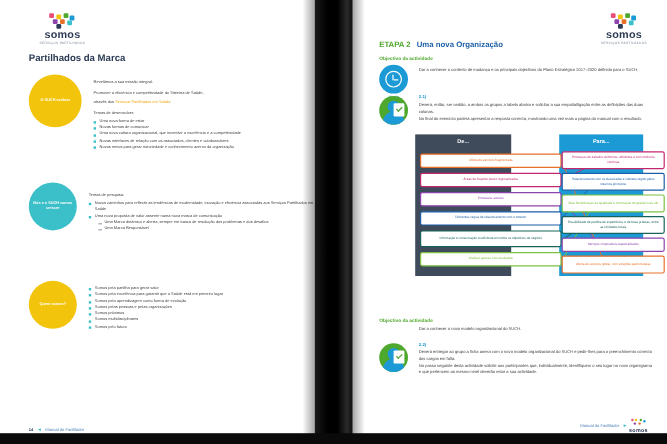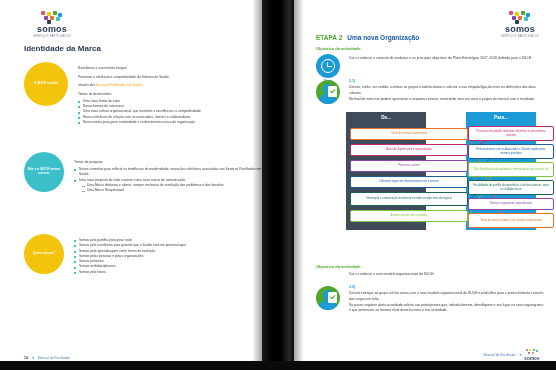--- a/index.html
+++ b/index.html
@@ -141,21 +141,21 @@
         <i style="background:#1C9AD6;left:19px;top:2px"></i>
         <i style="background:#8E44AD;left:5px;top:5px"></i>
         <i style="background:#E8702A;left:11px;top:5px"></i>
         <i style="background:#3BBFC8;left:17px;top:6px"></i>
         <i style="background:#2b3a55;left:8px;top:9px"></i>
       </div>
       <div class="logo-word">somos</div>
       <div class="logo-sub">SERVIÇOS PARTILHADOS</div>
     </div>
 
-    <div class="l-title">Identidade da Marca</div>
+    <div class="l-title">Partilhados da Marca</div>
 
     <div class="block" style="top:62px;">
       <div class="circle c-yellow" style="width:44px;height:44px;font-size:3.2px;">O SUCH evoluiu</div>
       <div class="btxt" style="width:190px">
         <p class="lead">Revelámos a sua missão integral.</p>
         <p>Promover a eficiência e competitividade do Sistema de Saúde,</p>
         <p>
           <span>através dos </span><span class="hl">Serviços Partilhados em Saúde</span><span>.</span>
         </p>
         <p class="sec">Temas de desenvolver:</p>

